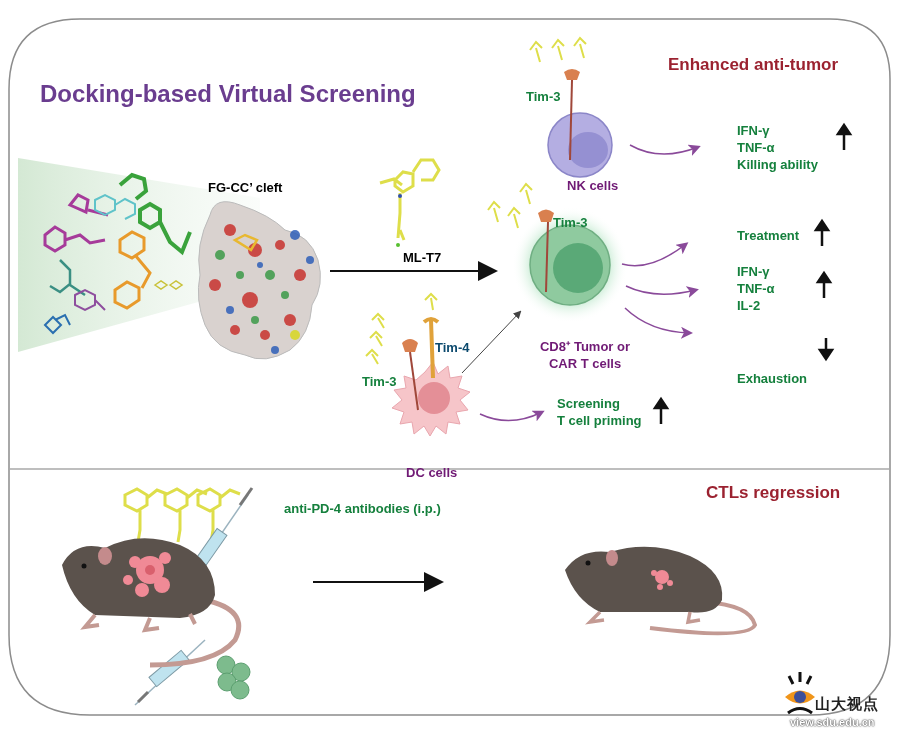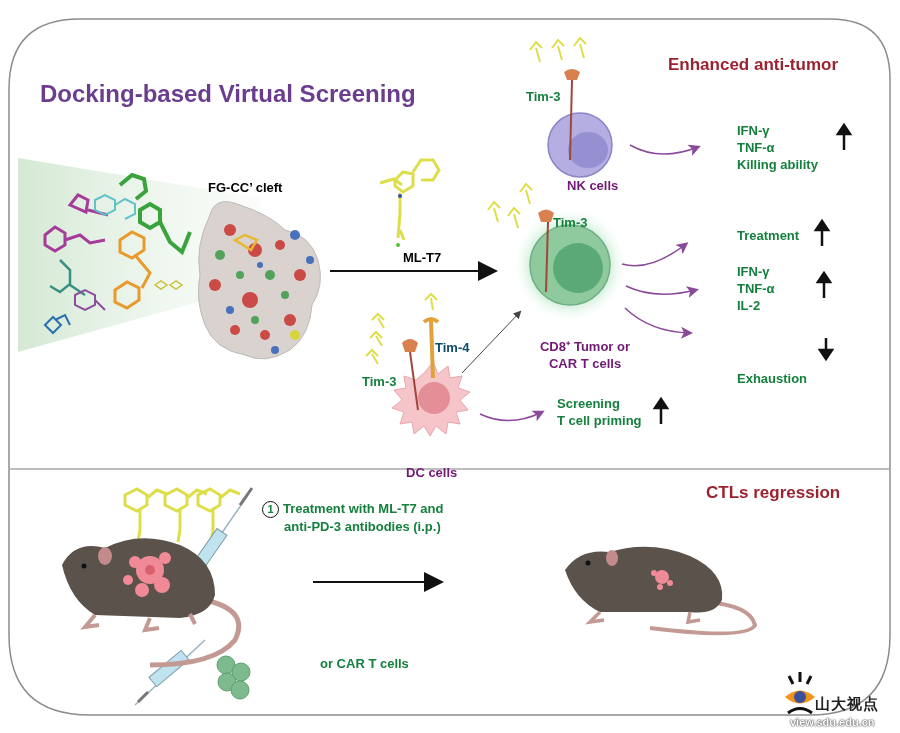--- a/index.html
+++ b/index.html
@@ -260,24 +260,20 @@
 <div class="lbl" style="left:435px; top:340px; font-size:13px; color:#0c4a6e;">Tim-4</div>
 <div class="lbl cell-name" style="left:406px; top:444px;margin-top:20px;">DC cells</div>
 <div class="lbl black" style="left:557px; top:395px;">
   <div>Screening</div>
   <div>T cell priming</div>
 </div>
 
 <div class="lbl title-red" style="left:706px; top:482px;">CTLs regression</div>
 
 <div class="lbl black" style="left:262px; top:500px;">
-  <div>
-    <span style="display:inline-block; width:15px; height:15px; border:1.5px solid #111; border-radius:50%; text-align:center; font-size:11px; line-height:15px; margin-right:4px;">1</span><span>Treatment with ML-T7 and</span>
-  </div>
-  <div style="padding-left:22px;">anti-PD-3 antibodies (i.p.)</div>
+  <div style="padding-left:22px;">anti-PD-4 antibodies (i.p.)</div>
 </div>
 
 <div class="lbl black" style="left:278px; top:655px;">
-  <div style="padding-left:42px;">or CAR T cells</div>
 </div>
 
 <div class="lbl" style="left:815px; top:695px; font-size:15px; color:#222; letter-spacing:1px;">山大视点</div>
 <div class="lbl" style="left:790px; top:716px; font-size:11px; color:#ffffff; text-shadow:0 0 2px #333, 0 0 1px #333;">view.sdu.edu.cn</div>
 
 </body></html>

